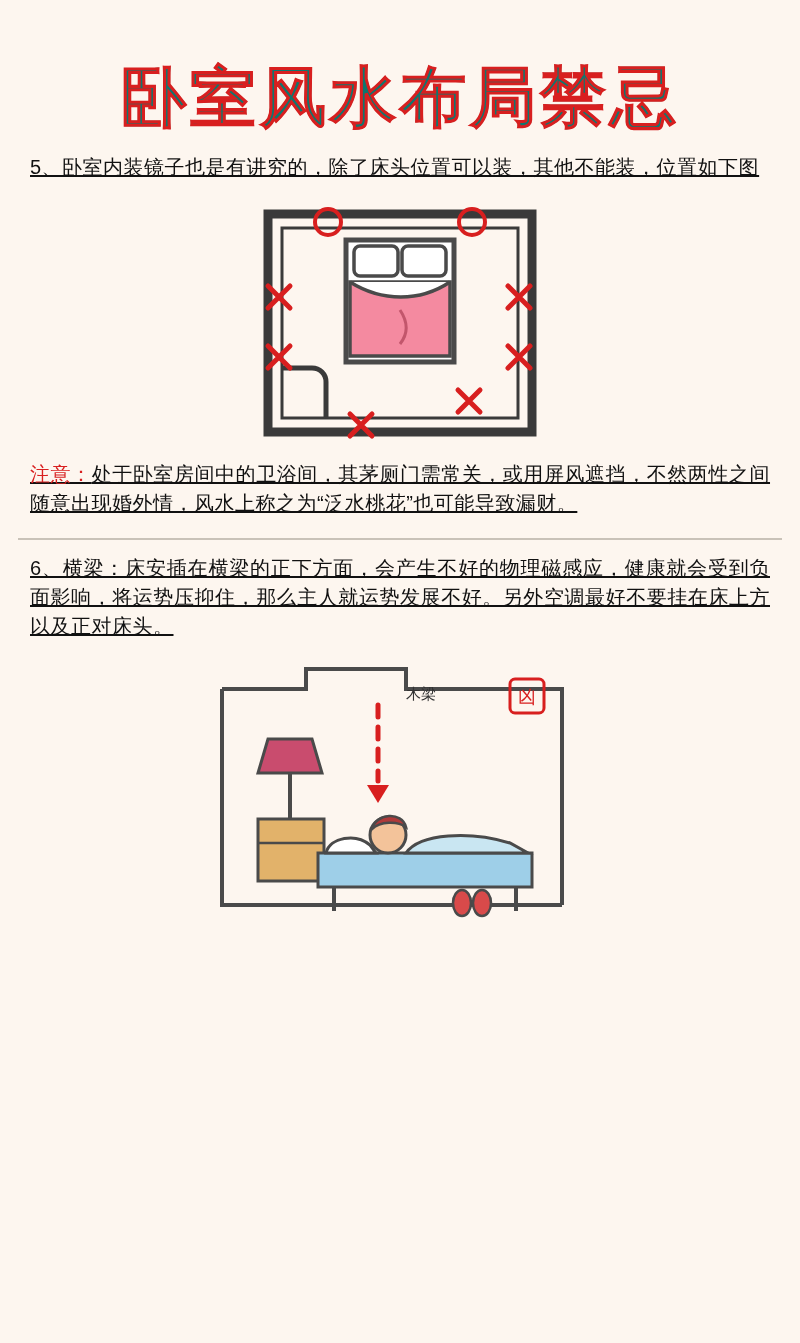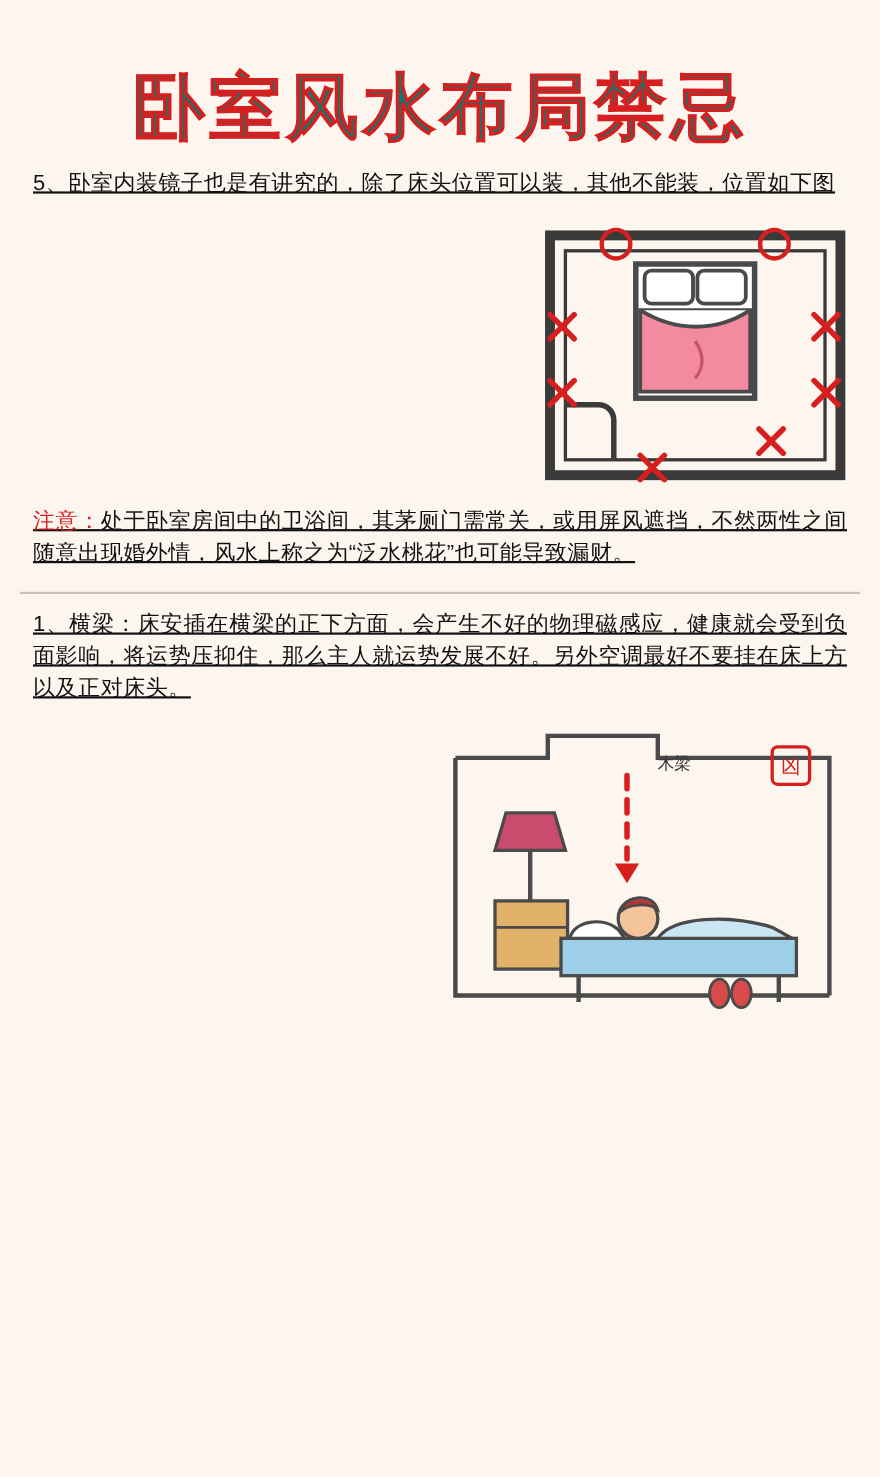--- a/index.html
+++ b/index.html
@@ -45,21 +45,21 @@
   .note-label {
     color: #d81f1f;
   }
   .divider {
     height: 2px;
     background: #c9c2b8;
     margin: 20px 0 14px 0;
   }
   .fig-wrap {
     display: flex;
-    justify-content: flex-end;
+    justify-content: center;
     margin: 16px 0 12px 0;
   }
 
   
   .plan { display:block; }
 
   
   .beam { display:block; }
 </style>
 </head>
@@ -102,21 +102,21 @@
       </g>
     </svg>
   </div>
 
   <div class="para">
     <span class="note-label">注意：</span><span>处于卧室房间中的卫浴间，其茅厕门需常关，或用屏风遮挡，不然两性之间随意出现婚外情，风水上称之为“泛水桃花”也可能导致漏财。</span>
   </div>
 
   <div class="divider"></div>
 
-  <div class="para">1、横梁：床安插在横梁的正下方面，会产生不好的物理磁感应，健康就会受到负面影响，将运势压抑住，那么主人就运势发展不好。另外空调最好不要挂在床上方以及正对床头。</div>
+  <div class="para">6、横梁：床安插在横梁的正下方面，会产生不好的物理磁感应，健康就会受到负面影响，将运势压抑住，那么主人就运势发展不好。另外空调最好不要挂在床上方以及正对床头。</div>
 
   <div class="fig-wrap">
     <svg class="beam" width="380" height="270" viewBox="0 0 380 270" aria-hidden="true">
 
       <path d="M12 32 H96 V12 H196 V32 H352 V248" fill="none" stroke="#4a4a4a" stroke-width="4"></path>
       <path d="M12 32 V248 H352" fill="none" stroke="#4a4a4a" stroke-width="4"></path>
 
       <text x="196" y="42" font-family="DejaVu Sans, sans-serif" font-size="15" fill="#333">木梁</text>
 
       <rect x="300" y="22" width="34" height="34" rx="5" fill="none" stroke="#d81f1f" stroke-width="3"></rect>

